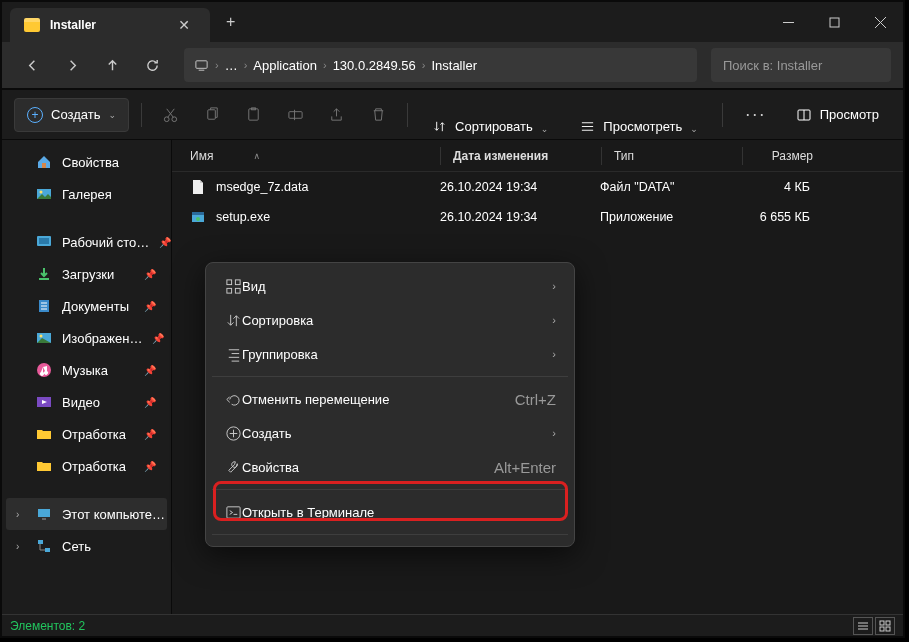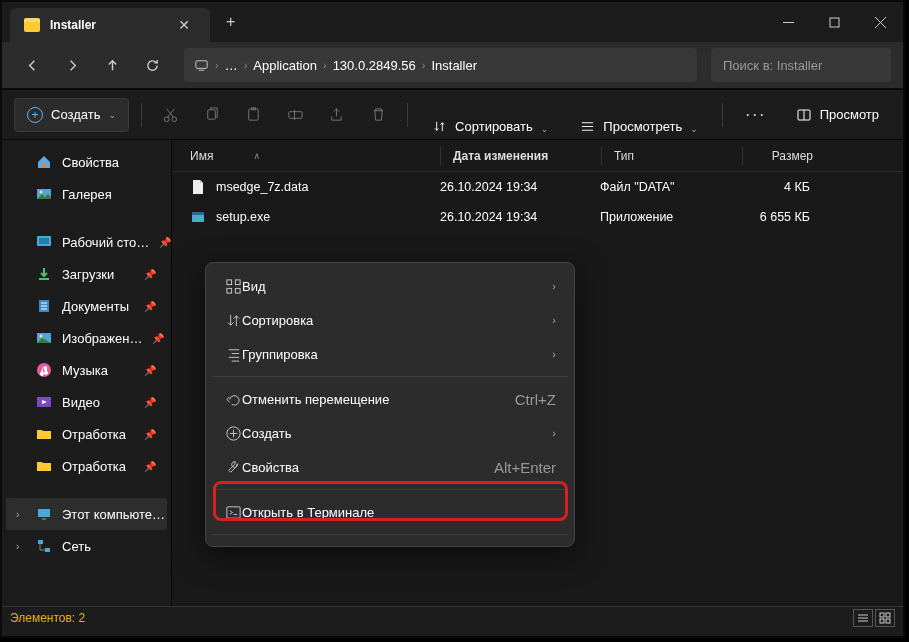--- a/index.html
+++ b/index.html
@@ -63,21 +63,21 @@
 
 .ctxmenu { position: absolute; left: 203px; top: 260px; width: 370px; background: #2c2c2c; border: 1px solid #444; border-radius: 8px; padding: 6px; box-shadow: 0 8px 30px rgba(0,0,0,0.6); }
 .ctx-item { height: 34px; display: flex; align-items: center; gap: 0; padding: 0 12px; color: #fff; font-size: 13px; cursor: pointer; border-radius: 4px; }
 .ctx-icon { width: 18px; height: 18px; display: flex; align-items: center; justify-content: center; color: #ccc; flex-shrink: 0; }
 .ctx-icon svg { width: 17px; height: 17px; }
 .ctx-arrow { margin-left: auto; color: #aaa; font-size: 11px; }
 .ctx-shortcut { margin-left: auto; color: #999; font-size: 15px; }
 .ctx-sep { height: 1px; background: #3e3e3e; margin: 5px 0; }
 .highlight { position: absolute; left: 211px; top: 479px; width: 355px; height: 40px; border: 3px solid #d92020; border-radius: 8px; pointer-events: none; z-index: 10; }
 
-.statusbar { position: absolute; bottom: 8px; left: 0; right: 0; height: 22px; background: #1c1c1c; border-top: 1px solid #333; display: flex; align-items: center; padding: 0 8px; color: #eab308; font-size: 12px; }
+.statusbar { position: absolute; bottom: 0; left: 0; right: 0; height: 22px; background: #1c1c1c; border-top: 1px solid #333; display: flex; align-items: center; padding: 0 8px; color: #22c55e; font-size: 12px; }
 .status-views { margin-left: auto; display: flex; gap: 2px; }
 .status-view { width: 20px; height: 18px; border: 1px solid #555; display: flex; align-items: center; justify-content: center; cursor: pointer; }
 .status-view svg { width: 12px; height: 12px; }
 </style>
 </head>
 <body>
 
 <div class="window">
 
   <div class="titlebar">

